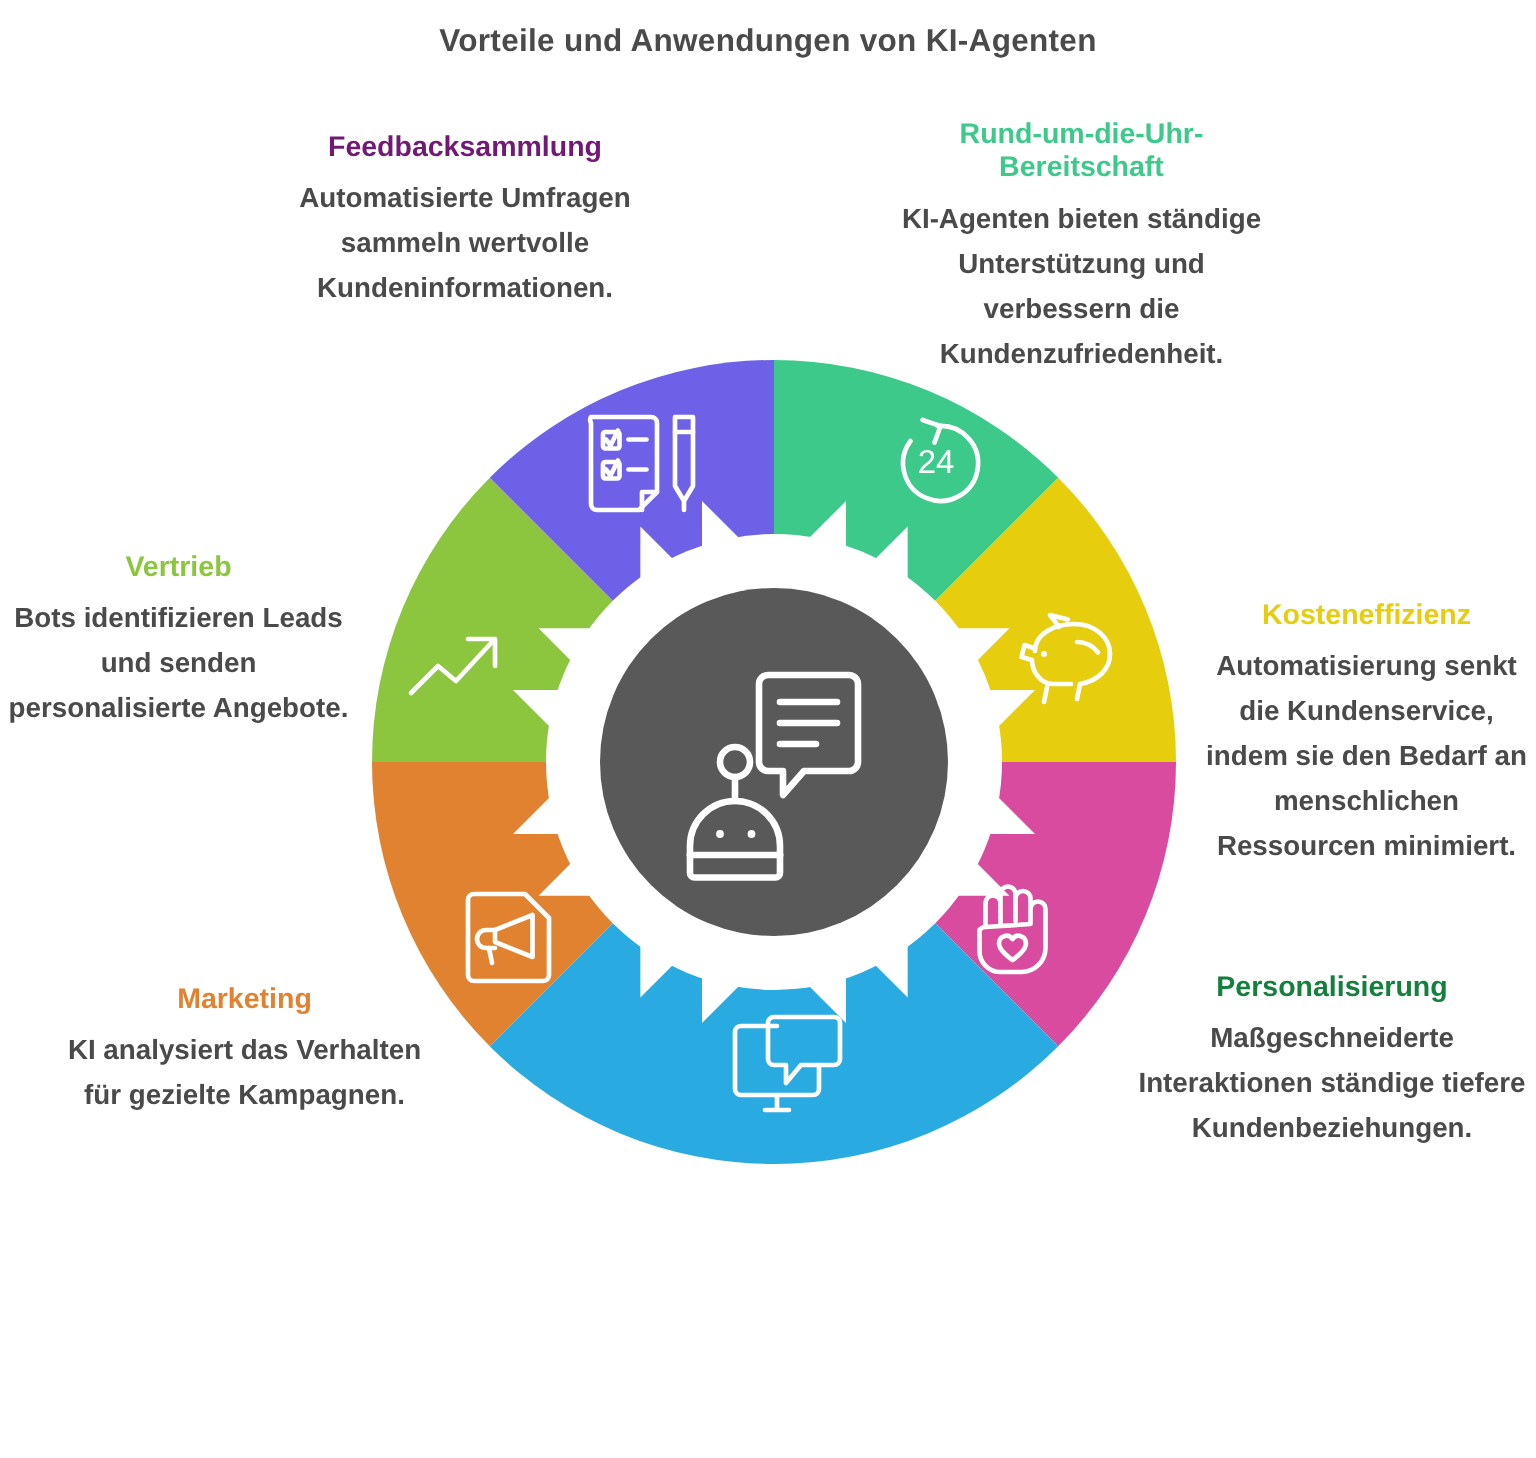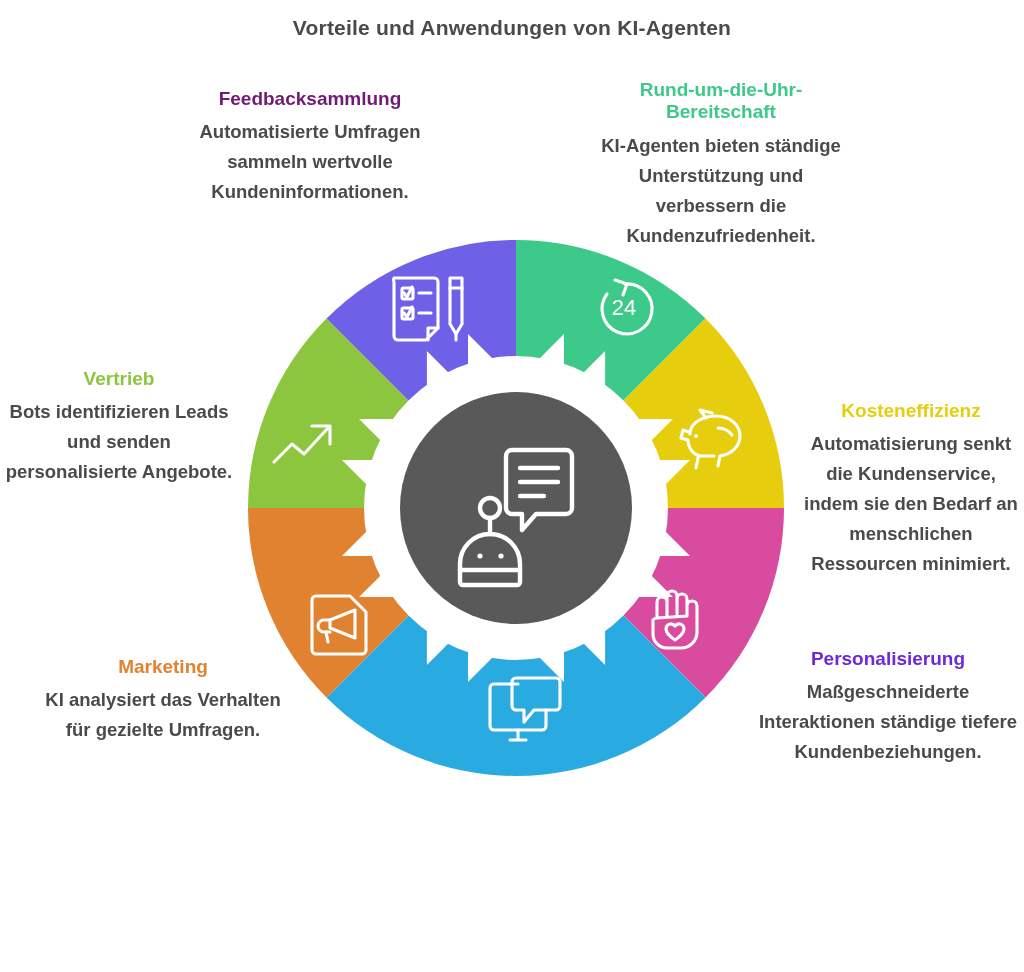--- a/index.html
+++ b/index.html
@@ -214,22 +214,22 @@
     <div class="bd">Bots identifizieren Leads und senden personalisierte Angebote.</div>
   </div>
 
   <div class="block" id="b-kosten">
     <div class="hd" style="color:#E6CD0E">Kosteneffizienz</div>
     <div class="bd">Automatisierung senkt die Kundenservice, indem sie den Bedarf an menschlichen Ressourcen minimiert.</div>
   </div>
 
   <div class="block" id="b-marketing">
     <div class="hd" style="color:#E0822F">Marketing</div>
-    <div class="bd">KI analysiert das Verhalten für gezielte Umfragen.</div>
+    <div class="bd">KI analysiert das Verhalten für gezielte Kampagnen.</div>
   </div>
 
   <div class="block" id="b-personal">
-    <div class="hd" style="color:#6d28d9">Personalisierung</div>
+    <div class="hd" style="color:#15803d">Personalisierung</div>
     <div class="bd">Maßgeschneiderte Interaktionen ständige tiefere Kundenbeziehungen.</div>
   </div>
 
 
 </div>
 
 </body></html>

